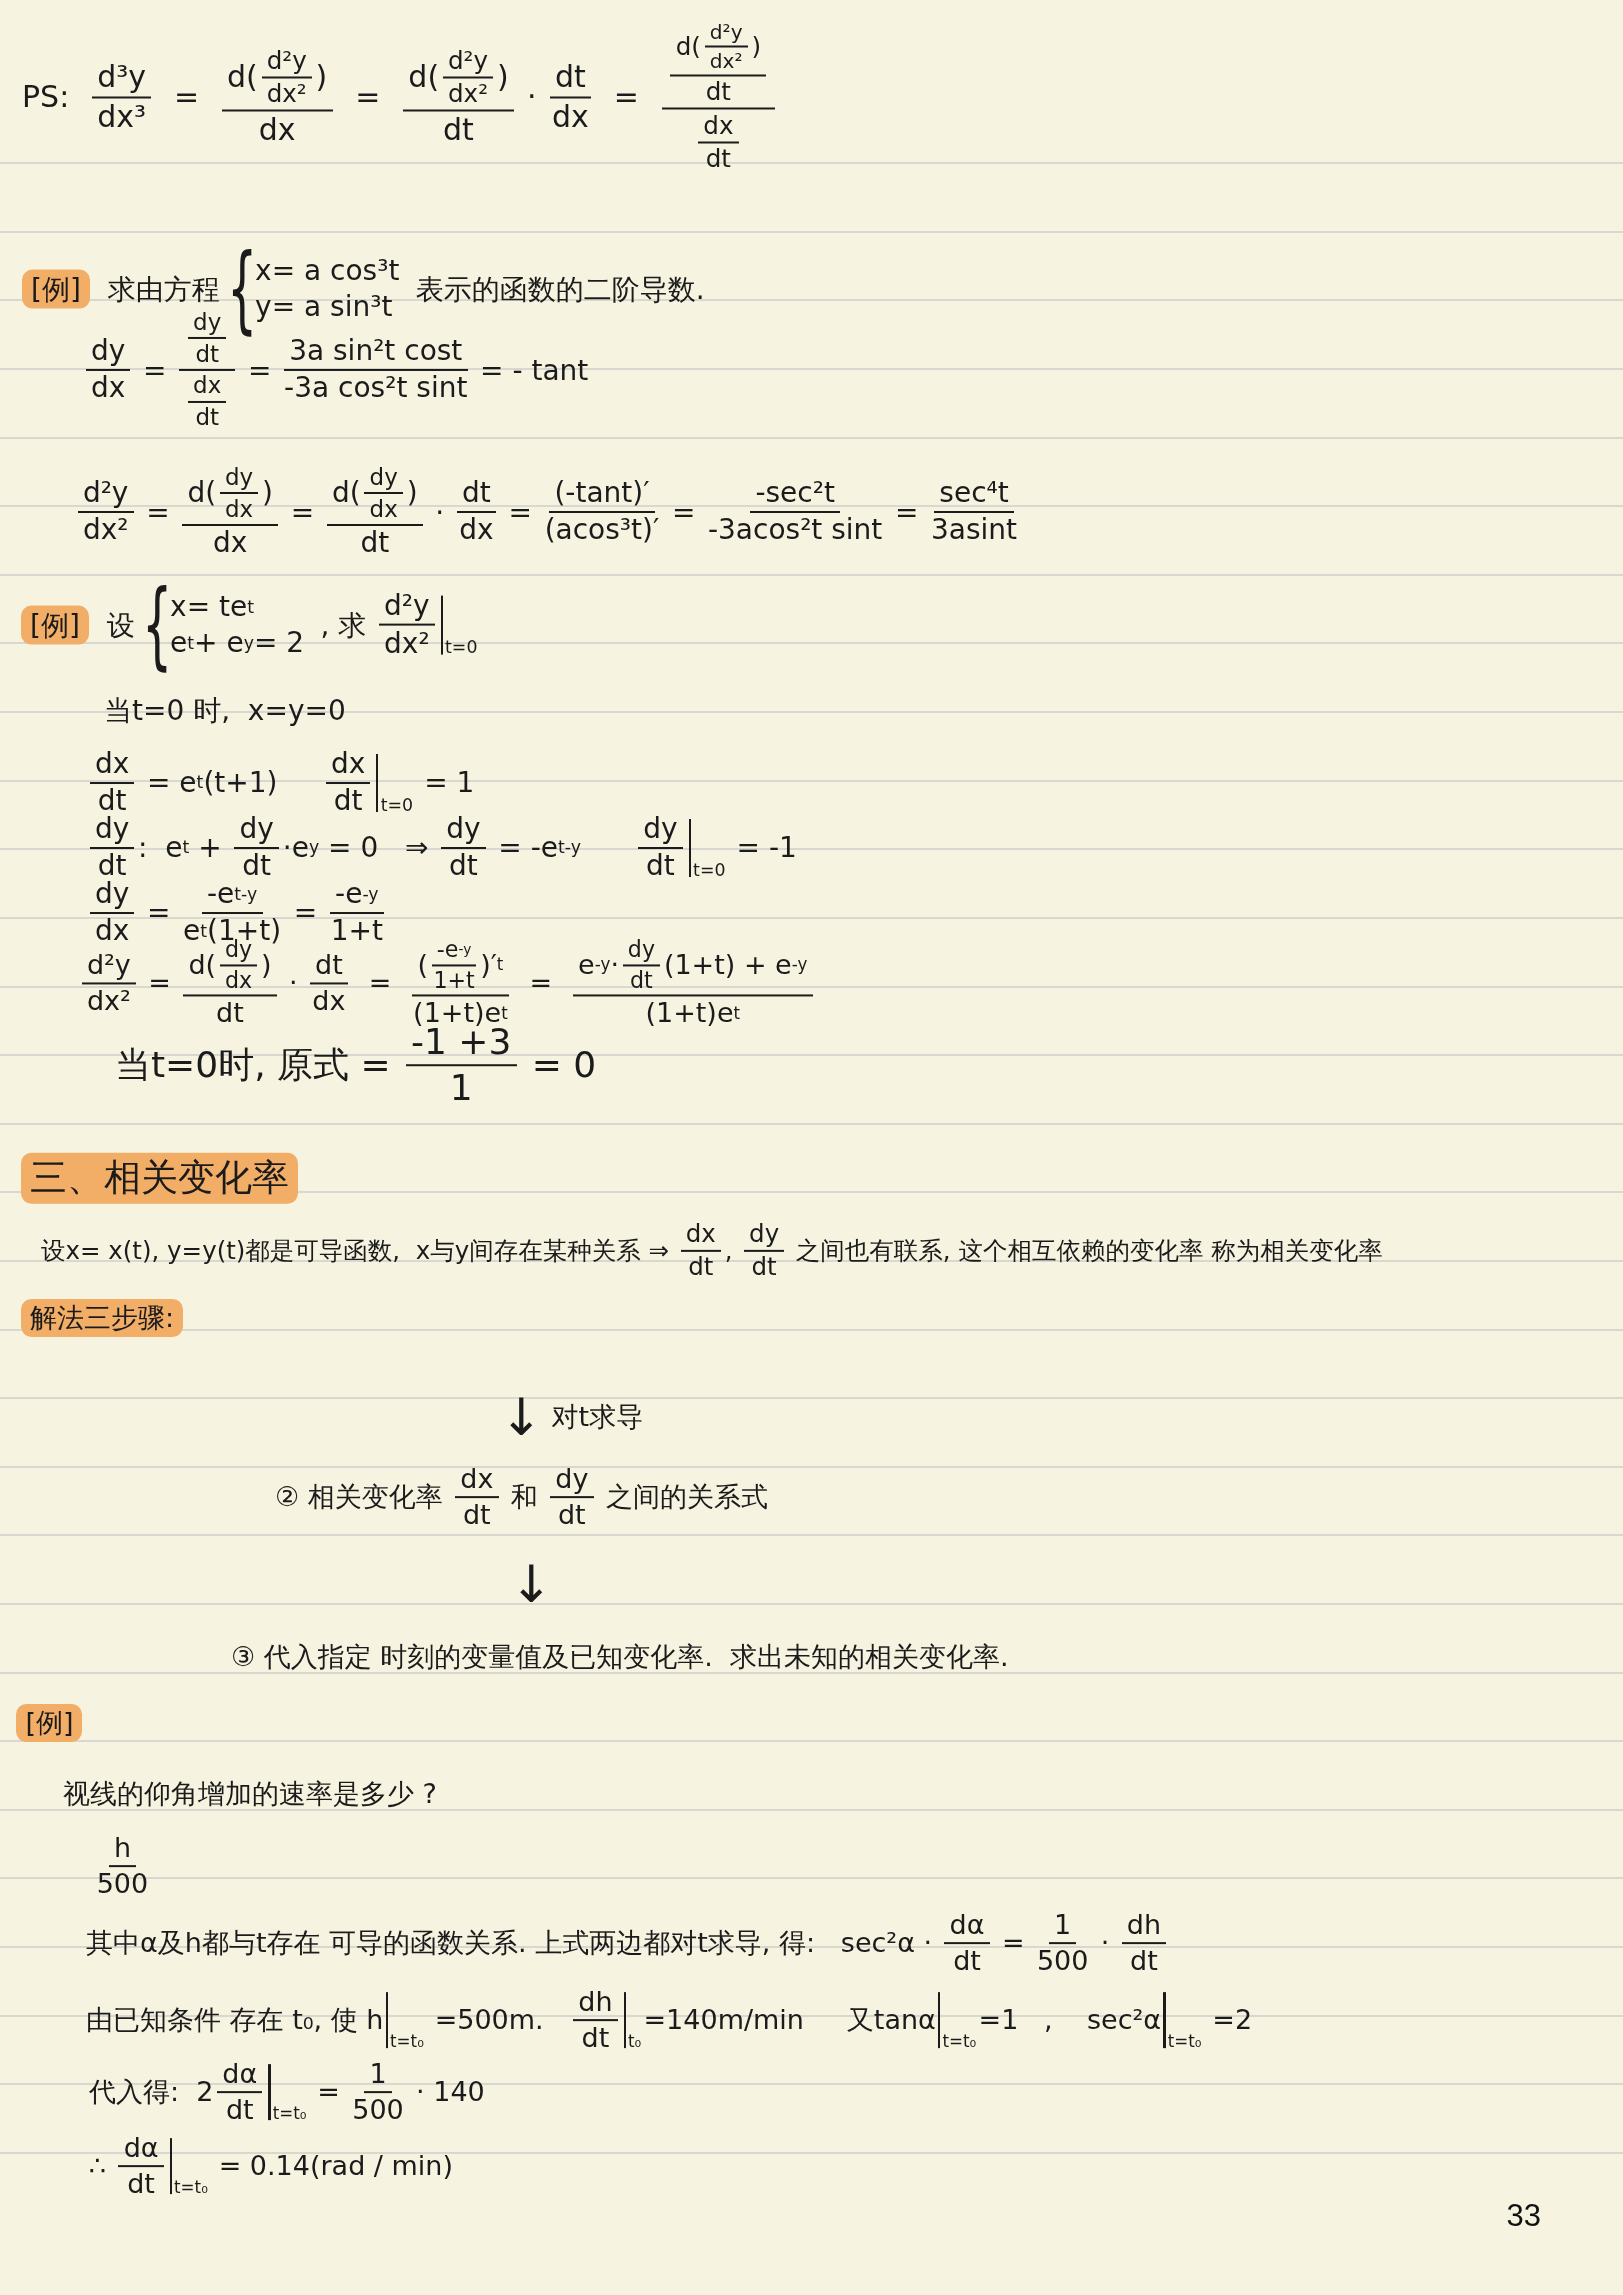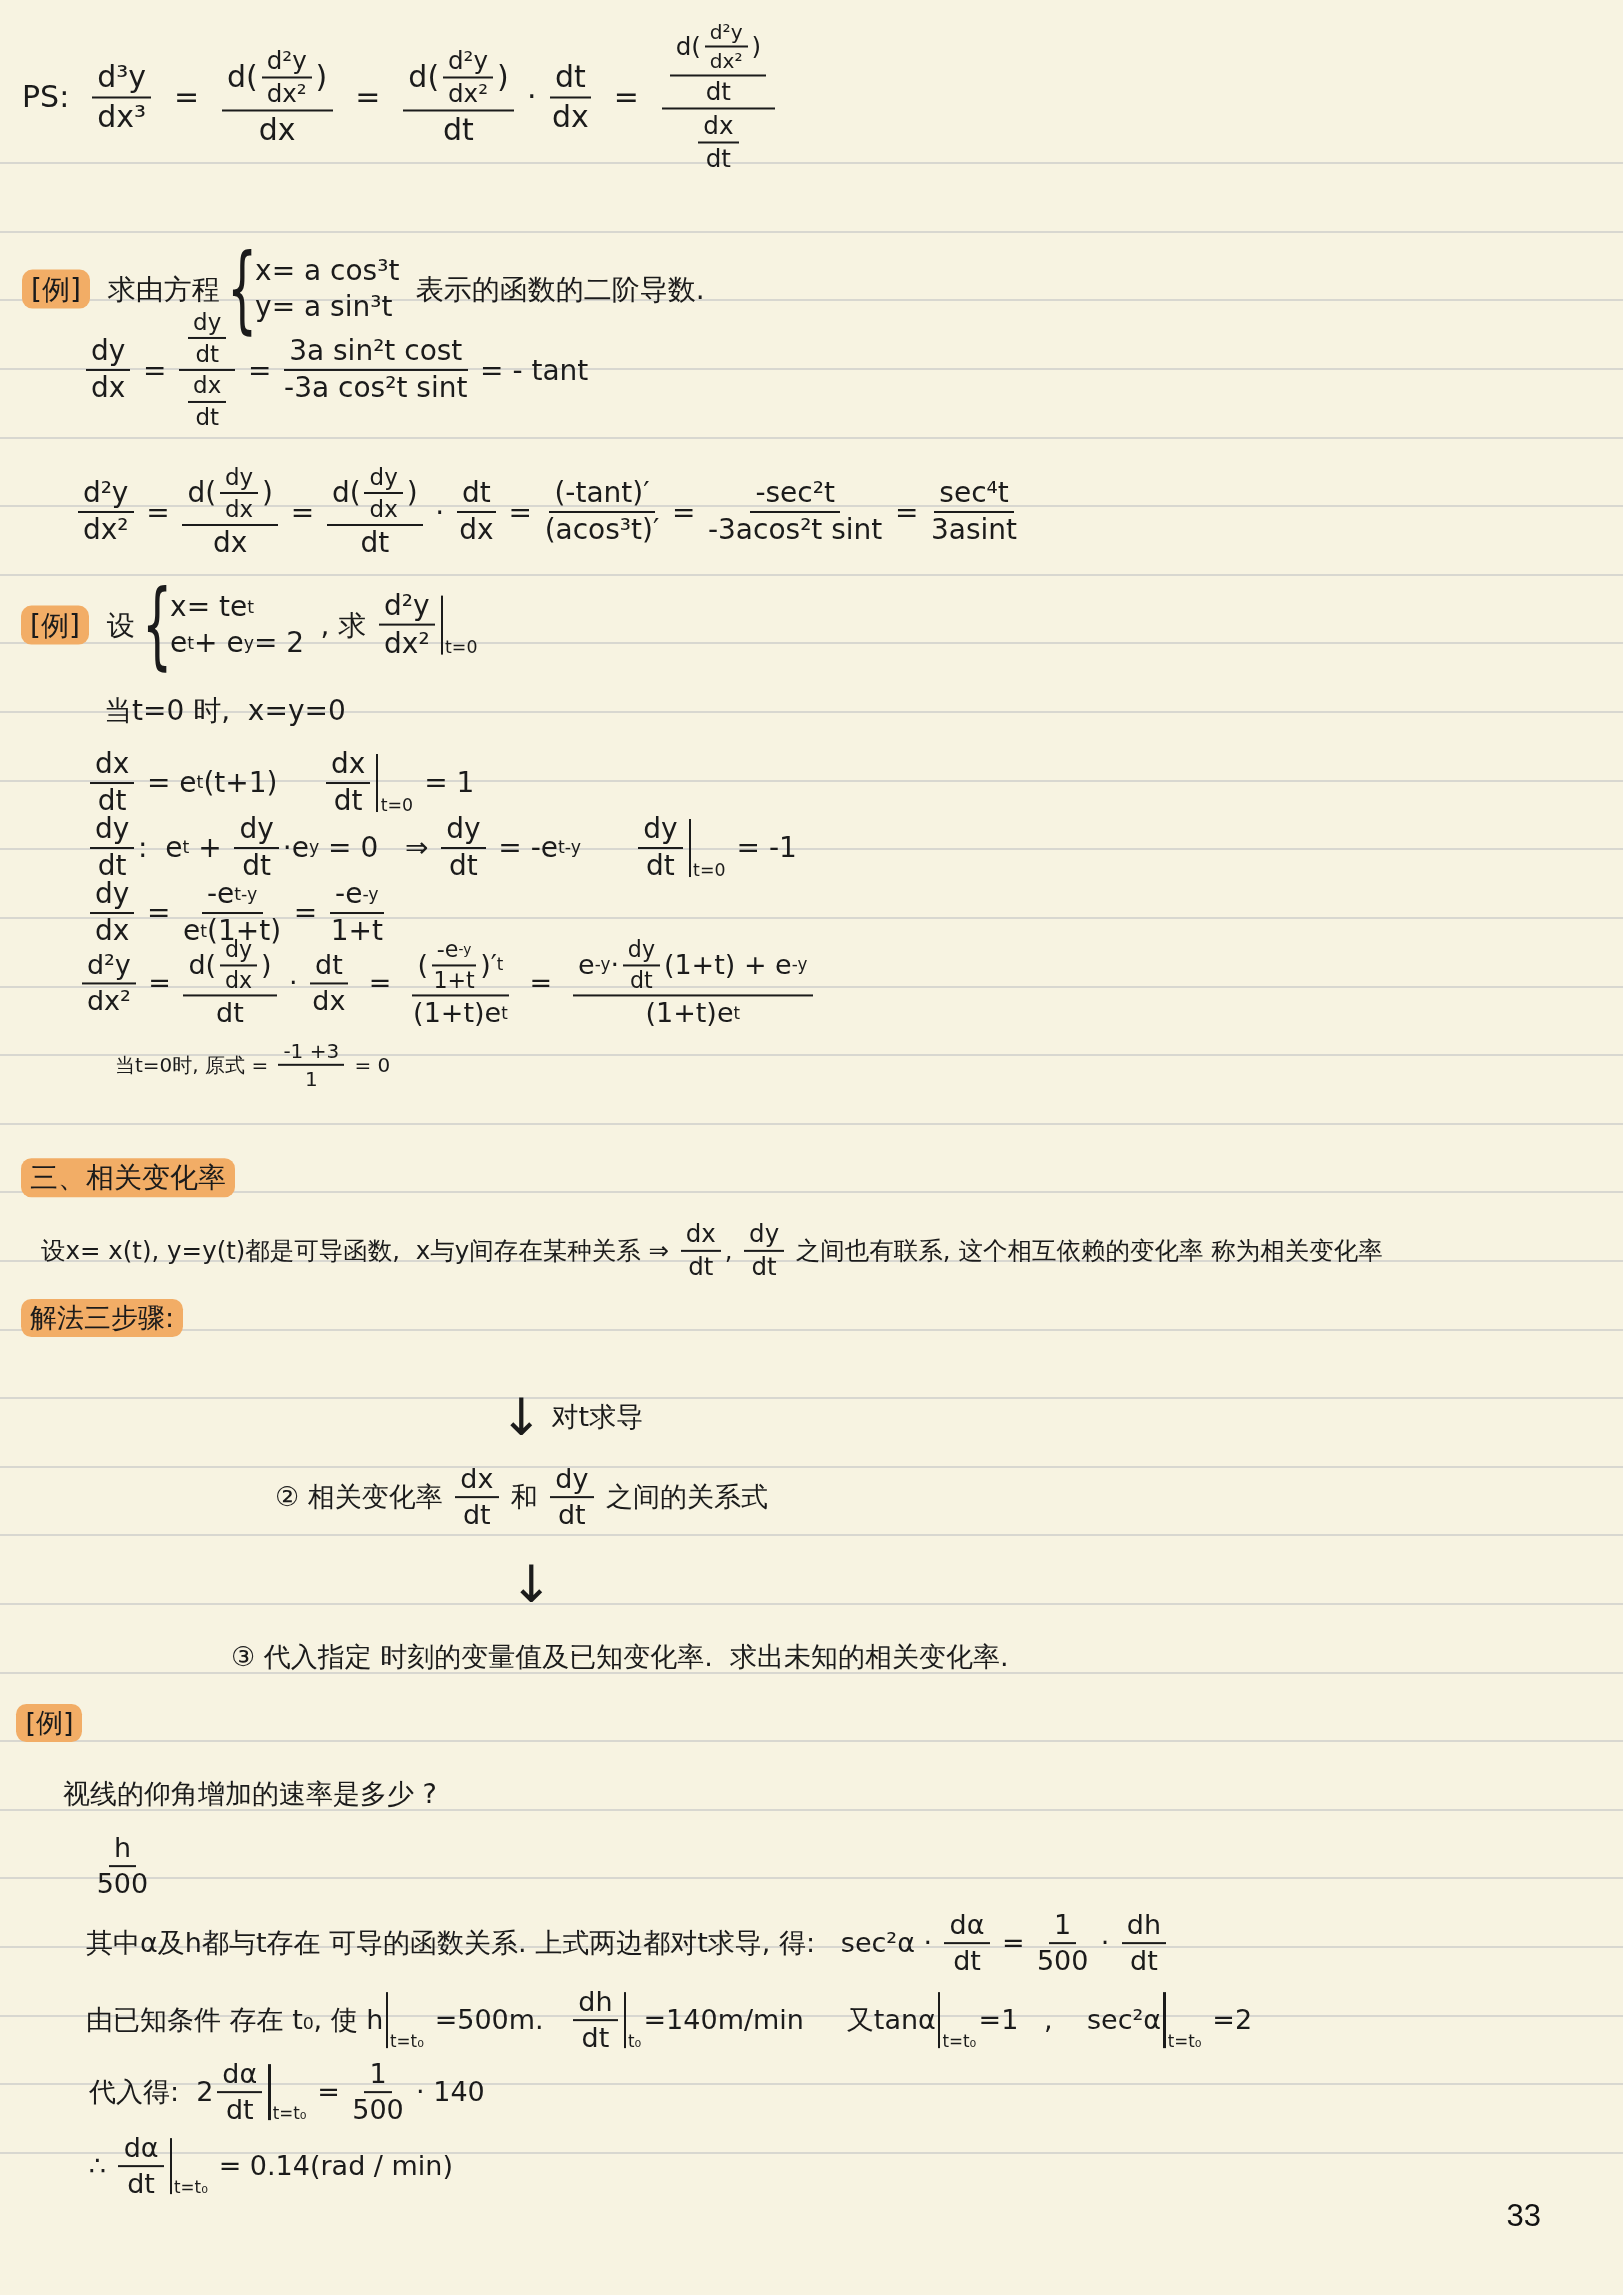--- a/index.html
+++ b/index.html
@@ -74,22 +74,22 @@
       <div class="note-line" style="left: 22px; top: 97px; font-size: 30px;"><span class="txt">PS:  </span><span class="frac"><span class="num"><span class="txt">d³y</span></span><span class="den"><span class="txt">dx³</span></span></span><span class="txt">  =  </span><span class="frac"><span class="num"><span class="txt">d(</span><span class="frac"><span class="num"><span class="txt">d²y</span></span><span class="den"><span class="txt">dx²</span></span></span><span class="txt">)</span></span><span class="den"><span class="txt">dx</span></span></span><span class="txt">  =  </span><span class="frac"><span class="num"><span class="txt">d(</span><span class="frac"><span class="num"><span class="txt">d²y</span></span><span class="den"><span class="txt">dx²</span></span></span><span class="txt">)</span></span><span class="den"><span class="txt">dt</span></span></span><span class="txt"> · </span><span class="frac"><span class="num"><span class="txt">dt</span></span><span class="den"><span class="txt">dx</span></span></span><span class="txt">  =  </span><span class="frac"><span class="num"><span class="frac"><span class="num"><span class="txt">d(</span><span class="frac"><span class="num"><span class="txt">d²y</span></span><span class="den"><span class="txt">dx²</span></span></span><span class="txt">)</span></span><span class="den"><span class="txt">dt</span></span></span></span><span class="den"><span class="frac"><span class="num"><span class="txt">dx</span></span><span class="den"><span class="txt">dt</span></span></span></span></span></div>
       <div class="note-line" style="left: 22px; top: 289px; font-size: 28px;"><span class="hl">[例]</span><span class="txt">  求由方程 </span><span class="brace"><span class="brow"><span class="txt">x= a cos³t</span></span><span class="brow"><span class="txt">y= a sin³t</span></span></span><span class="txt"> 表示的函数的二阶导数.</span></div>
       <div class="note-line" style="left: 82px; top: 370px; font-size: 28px;"><span class="frac"><span class="num"><span class="txt">dy</span></span><span class="den"><span class="txt">dx</span></span></span><span class="txt"> = </span><span class="frac"><span class="num"><span class="frac"><span class="num"><span class="txt">dy</span></span><span class="den"><span class="txt">dt</span></span></span></span><span class="den"><span class="frac"><span class="num"><span class="txt">dx</span></span><span class="den"><span class="txt">dt</span></span></span></span></span><span class="txt"> = </span><span class="frac"><span class="num"><span class="txt">3a sin²t cost</span></span><span class="den"><span class="txt">-3a cos²t sint</span></span></span><span class="txt"> = - tant</span></div>
       <div class="note-line" style="left: 74px; top: 512px; font-size: 28px;"><span class="frac"><span class="num"><span class="txt">d²y</span></span><span class="den"><span class="txt">dx²</span></span></span><span class="txt"> = </span><span class="frac"><span class="num"><span class="txt">d(</span><span class="frac"><span class="num"><span class="txt">dy</span></span><span class="den"><span class="txt">dx</span></span></span><span class="txt">)</span></span><span class="den"><span class="txt">dx</span></span></span><span class="txt"> = </span><span class="frac"><span class="num"><span class="txt">d(</span><span class="frac"><span class="num"><span class="txt">dy</span></span><span class="den"><span class="txt">dx</span></span></span><span class="txt">)</span></span><span class="den"><span class="txt">dt</span></span></span><span class="txt"> · </span><span class="frac"><span class="num"><span class="txt">dt</span></span><span class="den"><span class="txt">dx</span></span></span><span class="txt"> = </span><span class="frac"><span class="num"><span class="txt">(-tant)′</span></span><span class="den"><span class="txt">(acos³t)′</span></span></span><span class="txt"> = </span><span class="frac"><span class="num"><span class="txt">-sec²t</span></span><span class="den"><span class="txt">-3acos²t sint</span></span></span><span class="txt"> = </span><span class="frac"><span class="num"><span class="txt">sec⁴t</span></span><span class="den"><span class="txt">3asint</span></span></span></div>
       <div class="note-line" style="left: 21px; top: 625px; font-size: 28px;"><span class="hl">[例]</span><span class="txt">  设 </span><span class="brace"><span class="brow"><span class="txt">x= te</span><sup>t</sup></span><span class="brow"><span class="txt">e</span><sup>t</sup><span class="txt">+ e</span><sup>y</sup><span class="txt">= 2</span></span></span><span class="txt"> , 求 </span><span class="frac"><span class="num"><span class="txt">d²y</span></span><span class="den"><span class="txt">dx²</span></span></span><span class="eval"><span class="ebar"></span><sub>t=0</sub></span></div>
       <div class="note-line" style="left: 104px; top: 710px; font-size: 28px;"><span class="txt">当t=0 时,  x=y=0</span></div>
       <div class="note-line" style="left: 86px; top: 783px; font-size: 28px;"><span class="frac"><span class="num"><span class="txt">dx</span></span><span class="den"><span class="txt">dt</span></span></span><span class="txt"> = e</span><sup>t</sup><span class="txt">(t+1)     </span><span class="frac"><span class="num"><span class="txt">dx</span></span><span class="den"><span class="txt">dt</span></span></span><span class="eval"><span class="ebar"></span><sub>t=0</sub></span><span class="txt"> = 1</span></div>
       <div class="note-line" style="left: 86px; top: 848px; font-size: 28px;"><span class="frac"><span class="num"><span class="txt">dy</span></span><span class="den"><span class="txt">dt</span></span></span><span class="txt">:  e</span><sup>t</sup><span class="txt"> + </span><span class="frac"><span class="num"><span class="txt">dy</span></span><span class="den"><span class="txt">dt</span></span></span><span class="txt">·e</span><sup>y</sup><span class="txt"> = 0   ⇒ </span><span class="frac"><span class="num"><span class="txt">dy</span></span><span class="den"><span class="txt">dt</span></span></span><span class="txt"> = -e</span><sup>t-y</sup><span class="txt">      </span><span class="frac"><span class="num"><span class="txt">dy</span></span><span class="den"><span class="txt">dt</span></span></span><span class="eval"><span class="ebar"></span><sub>t=0</sub></span><span class="txt"> = -1</span></div>
       <div class="note-line" style="left: 86px; top: 913px; font-size: 28px;"><span class="frac"><span class="num"><span class="txt">dy</span></span><span class="den"><span class="txt">dx</span></span></span><span class="txt"> = </span><span class="frac"><span class="num"><span class="txt">-e</span><sup>t-y</sup></span><span class="den"><span class="txt">e</span><sup>t</sup><span class="txt">(1+t)</span></span></span><span class="txt"> = </span><span class="frac"><span class="num"><span class="txt">-e</span><sup>-y</sup></span><span class="den"><span class="txt">1+t</span></span></span></div>
       <div class="note-line" style="left: 78px; top: 983px; font-size: 27px;"><span class="frac"><span class="num"><span class="txt">d²y</span></span><span class="den"><span class="txt">dx²</span></span></span><span class="txt"> = </span><span class="frac"><span class="num"><span class="txt">d(</span><span class="frac"><span class="num"><span class="txt">dy</span></span><span class="den"><span class="txt">dx</span></span></span><span class="txt">)</span></span><span class="den"><span class="txt">dt</span></span></span><span class="txt"> · </span><span class="frac"><span class="num"><span class="txt">dt</span></span><span class="den"><span class="txt">dx</span></span></span><span class="txt">  =  </span><span class="frac"><span class="num"><span class="txt">(</span><span class="frac"><span class="num"><span class="txt">-e</span><sup>-y</sup></span><span class="den"><span class="txt">1+t</span></span></span><span class="txt">)′</span><sub>t</sub></span><span class="den"><span class="txt">(1+t)e</span><sup>t</sup></span></span><span class="txt">  =  </span><span class="frac"><span class="num"><span class="txt">e</span><sup>-y</sup><span class="txt">·</span><span class="frac"><span class="num"><span class="txt">dy</span></span><span class="den"><span class="txt">dt</span></span></span><span class="txt">(1+t) + e</span><sup>-y</sup></span><span class="den"><span class="txt">(1+t)e</span><sup>t</sup></span></span></div>
-      <div class="note-line" style="left: 115px; top: 1065px; font-size: 20px; justify-content: center;"><span class="txt">当t=0时, 原式 = </span><span class="frac"><span class="num"><span class="txt">-1 +3</span></span><span class="den"><span class="txt">1</span></span></span><span class="txt"> = 0</span></div>
-      <div class="note-line" style="left: 21px; top: 1178px; font-size: 28px;"><span class="hl">三、相关变化率</span></div>
+      <div class="note-line" style="left: 115px; top: 1065px; font-size: 36px; justify-content: center;"><span class="txt">当t=0时, 原式 = </span><span class="frac"><span class="num"><span class="txt">-1 +3</span></span><span class="den"><span class="txt">1</span></span></span><span class="txt"> = 0</span></div>
+      <div class="note-line" style="left: 21px; top: 1178px; font-size: 37px;"><span class="hl">三、相关变化率</span></div>
       <div class="note-line" style="left: 41px; top: 1251px; font-size: 24.5px;"><span class="txt">设x= x(t), y=y(t)都是可导函数,  x与y间存在某种关系 ⇒ </span><span class="frac"><span class="num"><span class="txt">dx</span></span><span class="den"><span class="txt">dt</span></span></span><span class="txt">, </span><span class="frac"><span class="num"><span class="txt">dy</span></span><span class="den"><span class="txt">dt</span></span></span><span class="txt"> 之间也有联系, 这个相互依赖的变化率 称为相关变化率</span></div>
       <div class="note-line" style="left: 21px; top: 1318px; font-size: 27px;"><span class="hl">解法三步骤:</span></div>
       <div class="note-line" style="left: 500px; top: 1417px; font-size: 27px;"><span class="big">↓</span><span class="txt"> 对t求导</span></div>
       <div class="note-line" style="left: 275px; top: 1497px; font-size: 27px;"><span class="txt">② 相关变化率 </span><span class="frac"><span class="num"><span class="txt">dx</span></span><span class="den"><span class="txt">dt</span></span></span><span class="txt"> 和 </span><span class="frac"><span class="num"><span class="txt">dy</span></span><span class="den"><span class="txt">dt</span></span></span><span class="txt"> 之间的关系式</span></div>
       <div class="note-line" style="left: 510px; top: 1584px; font-size: 27px;"><span class="big">↓</span></div>
       <div class="note-line" style="left: 231px; top: 1657px; font-size: 27px;"><span class="txt">③ 代入指定 时刻的变量值及已知变化率.  求出未知的相关变化率.</span></div>
       <div class="note-line" style="left: 16.4px; top: 1723px; font-size: 27px;"><span class="hl">[例]</span></div>
       <div class="note-line" style="left: 63px; top: 1794px; font-size: 27px;"><span class="txt">视线的仰角增加的速率是多少 ?</span></div>
       <div class="note-line" style="left: 93px; top: 1866px; font-size: 27px;"><span class="frac"><span class="num"><span class="txt">h</span></span><span class="den"><span class="txt">500</span></span></span></div>
       <div class="note-line" style="left: 86px; top: 1943px; font-size: 27px;"><span class="txt">其中α及h都与t存在 可导的函数关系. 上式两边都对t求导, 得:   sec²α · </span><span class="frac"><span class="num"><span class="txt">dα</span></span><span class="den"><span class="txt">dt</span></span></span><span class="txt"> = </span><span class="frac"><span class="num"><span class="txt">1</span></span><span class="den"><span class="txt">500</span></span></span><span class="txt"> · </span><span class="frac"><span class="num"><span class="txt">dh</span></span><span class="den"><span class="txt">dt</span></span></span></div>

